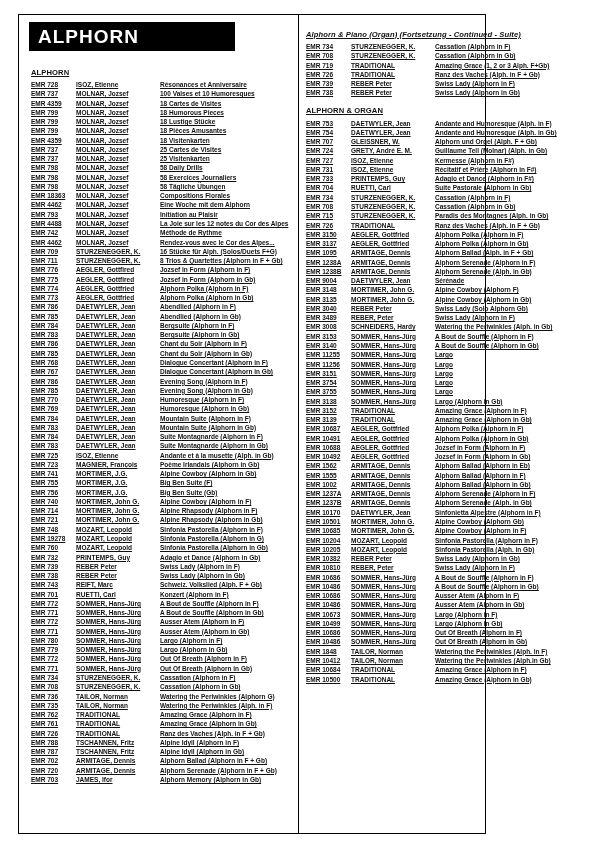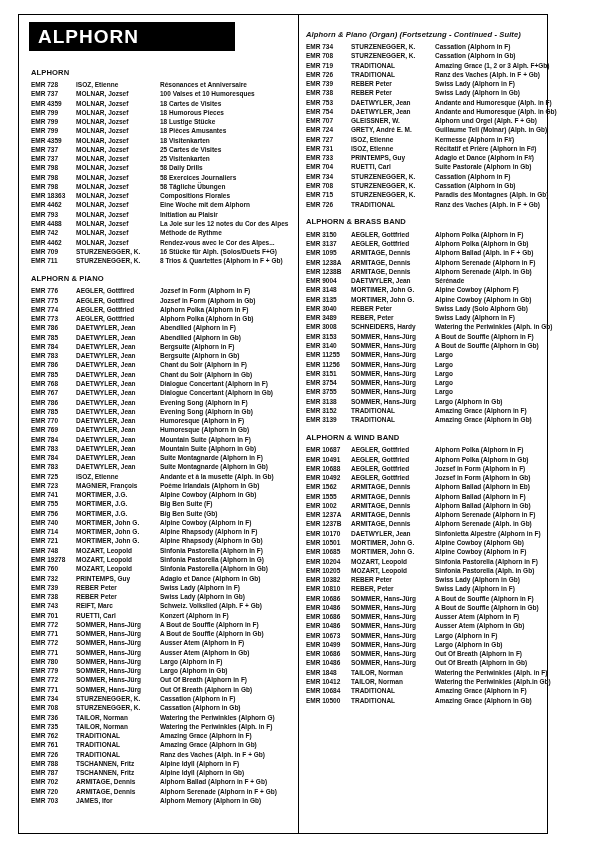--- a/index.html
+++ b/index.html
@@ -6,21 +6,21 @@
   html, body {
     width: 600px; height: 849px;
     background: #ffffff;
     font-family: "Liberation Sans", sans-serif;
     color: #111;
     overflow: hidden;
   }
   .page-border {
     position: absolute;
     left: 18px; top: 14px;
-    width: 530px; height: 820px;
+    width: 468px; height: 820px;
     border: 1.2px solid #000;
     background: #fff;
   }
   .column-divider {
     position: absolute;
     left: 279px; top: 0; bottom: 0;
     width: 1px; background: #000;
   }
   .title-bar {
     position: absolute;
@@ -30,20 +30,21 @@
     color: #fff;
     display: flex; align-items: center;
     padding-left: 9px;
     font-size: 19px;
     font-weight: bold;
     letter-spacing: 1px;
   }
   .col {
     position: absolute;
     top: 0;
+    text-decoration: underline;
   }
   .col-left  { left: 12px;  width: 262px; padding-top: 44px; }
   .col-right { left: 287px; width: 272px; padding-top: 6px; }
   .section { margin-top: 0; }
   .section-header {
     font-size: 7.6px;
     font-weight: bold;
     margin-top: 8.5px;
     margin-bottom: 3.5px;
     letter-spacing: 0.1px;
@@ -166,21 +167,20 @@
           <span class="col-composer">STURZENEGGER, K.</span>
           <span class="col-title">16 Stücke für Alph. (Solos/Duets F+G)</span>
         </div>
         <div class="row">
           <span class="col-num">EMR 711</span>
           <span class="col-composer">STURZENEGGER, K.</span>
           <span class="col-title">8 Trios &amp; Quartettes (Alphorn in F + Gb)</span>
         </div>
       </div>
       <div class="section">
-        <div class="section-header">ALPHORN &amp; PIANO</div>
         <div class="row">
           <span class="col-num">EMR 776</span>
           <span class="col-composer">AEGLER, Gottfired</span>
           <span class="col-title">Jozsef in Form (Alphorn in F)</span>
         </div>
         <div class="row">
           <span class="col-num">EMR 775</span>
           <span class="col-composer">AEGLER, Gottfired</span>
           <span class="col-title">Jozsef in Form (Alphorn in Gb)</span>
         </div>
@@ -488,20 +488,21 @@
           <span class="col-composer">REBER Peter</span>
           <span class="col-title">Swiss Lady (Alphorn in F)</span>
         </div>
         <div class="row">
           <span class="col-num">EMR 738</span>
           <span class="col-composer">REBER Peter</span>
           <span class="col-title">Swiss Lady (Alphorn in Gb)</span>
         </div>
       </div>
       <div class="section">
+        <div class="section-header">ALPHORN &amp; ORGAN</div>
         <div class="row">
           <span class="col-num">EMR 753</span>
           <span class="col-composer">DAETWYLER, Jean</span>
           <span class="col-title">Andante and Humoresque (Alph. in F)</span>
         </div>
         <div class="row">
           <span class="col-num">EMR 754</span>
           <span class="col-composer">DAETWYLER, Jean</span>
           <span class="col-title">Andante and Humoresque (Alph. in Gb)</span>
         </div>
@@ -550,21 +551,20 @@
           <span class="col-composer">STURZENEGGER, K.</span>
           <span class="col-title">Paradis des Montagnes (Alph. in Gb)</span>
         </div>
         <div class="row">
           <span class="col-num">EMR 726</span>
           <span class="col-composer">TRADITIONAL</span>
           <span class="col-title">Ranz des Vaches (Alph. in F + Gb)</span>
         </div>
       </div>
       <div class="section">
-        <div class="section-header">ALPHORN &amp; BRASS BAND</div>
         <div class="row">
           <span class="col-num">EMR 3150</span>
           <span class="col-composer">AEGLER, Gottfried</span>
           <span class="col-title">Alphorn Polka (Alphorn in F)</span>
         </div>
         <div class="row">
           <span class="col-num">EMR 3137</span>
           <span class="col-composer">AEGLER, Gottfried</span>
           <span class="col-title">Alphorn Polka (Alphorn in Gb)</span>
         </div>
@@ -658,21 +658,20 @@
           <span class="col-composer">TRADITIONAL</span>
           <span class="col-title">Amazing Grace (Alphorn in F)</span>
         </div>
         <div class="row">
           <span class="col-num">EMR 3139</span>
           <span class="col-composer">TRADITIONAL</span>
           <span class="col-title">Amazing Grace (Alphorn in Gb)</span>
         </div>
       </div>
       <div class="section">
-        <div class="section-header">ALPHORN &amp; WIND BAND</div>
         <div class="row">
           <span class="col-num">EMR 10687</span>
           <span class="col-composer">AEGLER, Gottfried</span>
           <span class="col-title">Alphorn Polka (Alphorn in F)</span>
         </div>
         <div class="row">
           <span class="col-num">EMR 10491</span>
           <span class="col-composer">AEGLER, Gottfried</span>
           <span class="col-title">Alphorn Polka (Alphorn in Gb)</span>
         </div>

